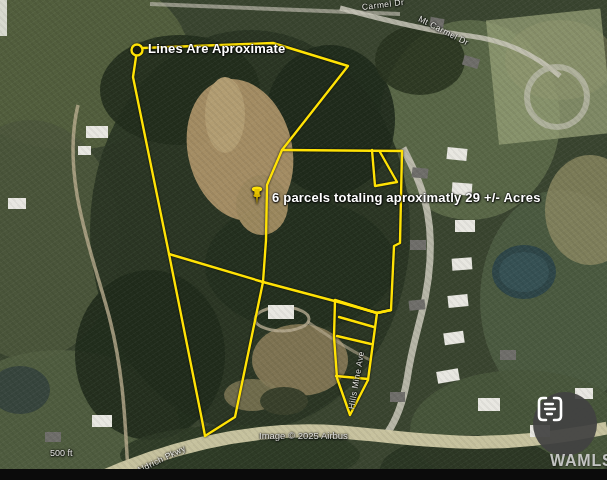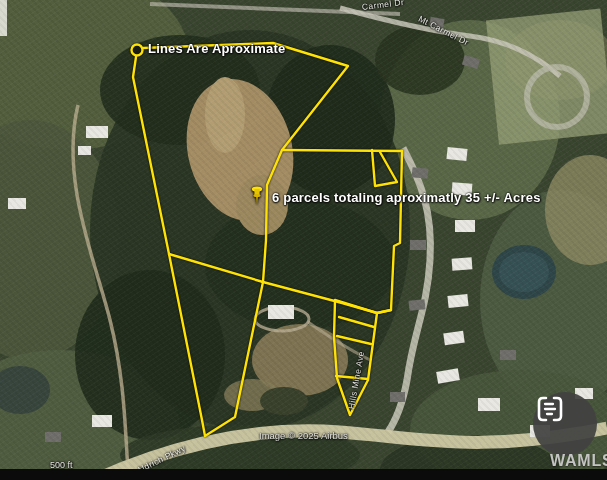--- a/index.html
+++ b/index.html
@@ -18,21 +18,21 @@
     position:absolute;color:#fff;white-space:nowrap;
     text-shadow:0 0 2px rgba(0,0,0,.95),0 1px 2px rgba(0,0,0,.9),1px 0 2px rgba(0,0,0,.9);
   }
   .big{font-size:13px;font-weight:bold;letter-spacing:.2px;}
   .street{font-size:8.5px;color:#f2f2ee;letter-spacing:.4px;opacity:.92;}
   .small{font-size:9px;color:#e3e3e0;text-align:center;}
   #lbl-carmel{left:362px;top:2px;transform:rotate(-7deg);transform-origin:0 50%;}
   #lbl-mtcarmel{left:419px;top:13px;transform:rotate(27deg);transform-origin:0 50%;}
   #lbl-hillsmine{left:351px;top:404px;transform:rotate(-80deg);transform-origin:0 50%;}
   #lbl-aldrich{left:137px;top:466px;transform:rotate(-26deg);transform-origin:0 50%;}
-  #lbl-scale{left:42px;top:460px;padding-left:8px;}
+  #lbl-scale{left:42px;top:448px;padding-left:8px;}
   #lbl-attrib{left:259px;top:430px;font-size:9.5px;opacity:.95;}
   #watermark{
     left:550px;top:452px;font-size:16px;font-weight:bold;letter-spacing:.8px;
     text-shadow:0 1px 2px rgba(0,0,0,.6);
   }
   #scan-btn{
     position:absolute;left:533px;top:392px;width:64px;height:64px;border:none;
     border-radius:50%;display:flex;align-items:center;justify-content:center;
     cursor:pointer;padding:0;
   }
@@ -140,21 +140,21 @@
 
     <g style="filter:drop-shadow(0 1px 1px rgba(0,0,0,.7));">
       <ellipse cx="257" cy="189" rx="5.2" ry="2.6" fill="#ffe205"></ellipse>
       <rect x="254.4" y="189" width="5.2" height="6.2" fill="#e6c400"></rect>
       <ellipse cx="257" cy="195.6" rx="3.6" ry="1.6" fill="#d8b400"></ellipse>
       <path d="M256,197 L258,197 L257,205 Z" fill="#b89a00"></path>
     </g>
   </svg>
 
   <div id="disclaimer" class="maplabel big">Lines Are Aproximate</div>
-  <div id="parcelnote" class="maplabel big">6 parcels totaling aproximatly 35 +/- Acres</div>
+  <div id="parcelnote" class="maplabel big">6 parcels totaling aproximatly 29 +/- Acres</div>
 
   <div id="lbl-carmel" class="maplabel street">Carmel Dr</div>
   <div id="lbl-mtcarmel" class="maplabel street">Mt Carmel Dr</div>
   <div id="lbl-hillsmine" class="maplabel street">Hills Mine Ave</div>
   <div id="lbl-aldrich" class="maplabel street">Aldrich Pkwy</div>
 
   <div id="lbl-scale" class="maplabel small">500 ft</div>
   <div id="lbl-attrib" class="maplabel small">Image © 2025 Airbus</div>
 
   <button id="scan-btn" aria-label="scan" style="background: rgba(66, 66, 66, 0.93);">

